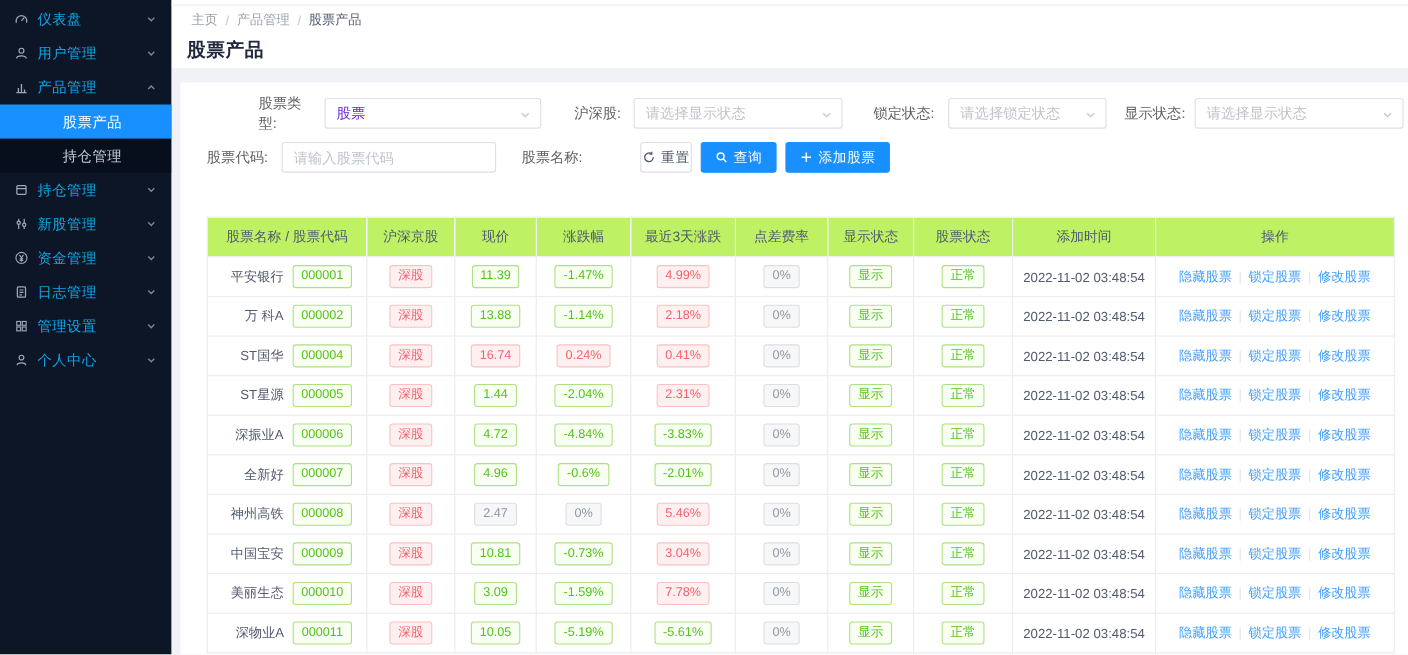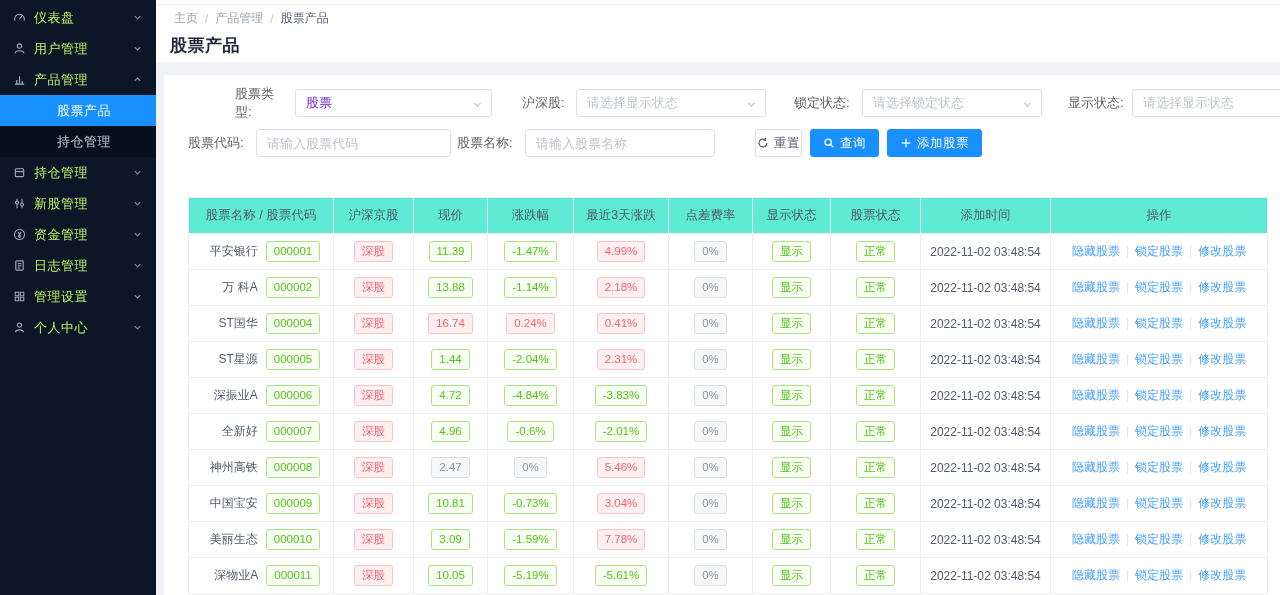--- a/index.html
+++ b/index.html
@@ -2,21 +2,21 @@
 <html><head>
 <meta charset="utf-8">
 <style>
   * { box-sizing: border-box; margin: 0; padding: 0; }
   html,body { width:1280px; height:595px; overflow:hidden; }
   body { font-family:"Liberation Sans","DejaVu Sans",sans-serif; background:#f0f2f5; font-size:13px; }
   .app { display:flex; width:1280px; height:595px; }
 
   
   .sidebar { width:156px; flex:0 0 156px; background:#0c1626; padding-top:2px; overflow:hidden; }
-  .side-item { height:31px; display:flex; align-items:center; padding:0 12px 0 13px; color:#bef264; font-size:13px; cursor:pointer;font-family:Liberation Mono, monospace; }
+  .side-item { height:31px; display:flex; align-items:center; padding:0 12px 0 13px; color:#0ea5e9; font-size:13px; cursor:pointer;font-family:Liberation Mono, monospace; }
   .side-item .icon { width:14px; height:14px; margin-right:7px; color:#9daab8; flex:0 0 14px; display:flex; align-items:center; }
   .side-item .icon svg { width:13px; height:13px; }
   .side-item .label { flex:1; letter-spacing:.5px; }
   .chev { width:12px; height:12px; color:#7a8696; display:flex; align-items:center; }
   .chev svg { width:11px; height:11px; }
   .submenu { background:#070f1d; }
   .sub-item { height:31px; display:flex; align-items:center; padding-left:57px; color:#c6cdd6; font-size:13px; cursor:pointer; letter-spacing:.5px; }
   .sub-item.active { background:#1890ff; color:#ffffff; }
 
   
@@ -41,37 +41,37 @@
   .selectbox .ph { color:#bfc4cc; }
   .selectbox .val { color:#6d28d9; }
   .selectbox .chevron { position:absolute; right:7px; top:8px; width:12px; height:12px; color:#c0c4cc; }
   .selectbox .chevron svg { width:11px; height:11px; }
   .tinput { height:28px; border:1px solid #dcdfe6; border-radius:3px; padding:0 10px; font-size:13px; color:#515a6e;
             font-family:"Liberation Sans","DejaVu Sans",sans-serif; outline:none; }
   .tinput::placeholder { color:#bfc4cc; }
 
   .w-lab1{ width:52px;margin-left:47px; } .w-sel1{ width:197px; margin-right:30px; }
   .w-lab2{ width:46px; } .w-sel2{ width:190px; margin-right:28px; }
-  .w-lab3{ width:60px; } .w-sel3{ width:180px; margin-right:26px; }
+  .w-lab3{ width:60px; } .w-sel3{ width:144px; margin-right:16px; }
   .w-lab4{ width:56px; } .w-sel4{ width:190px; }
-  .w-in1 { width:195px; margin-right:6px; }
+  .w-in1 { width:195px; margin-right:23px; }
   .w-in2 { width:190px; }
 
   .btns { display:flex; align-items:center; margin-left:40px; }
   .btn { height:28px; border-radius:3px; display:flex; align-items:center; font-size:12.5px; cursor:pointer; letter-spacing:.5px; }
   .btn svg { width:12px; height:12px; margin-right:5px; }
   .btn-reset { background:#fff; border:1px solid #dcdfe6; color:#515a6e; padding:0 1px; margin-right:8px; }
   .btn-primary { background:#1890ff; border:1px solid #1890ff; color:#fff; padding:0 12px; }
   .btn-search { margin-right:8px; }
 
   
   .stock-table { width:100%; border-collapse:collapse; table-layout:fixed; margin-top:40px; font-size:12px; color:#515a6e; }
   .stock-table th, .stock-table td { border:1px solid #e9ecf0; height:36px; text-align:center; padding:0 4px;
                                     overflow:hidden; white-space:nowrap; }
-  .stock-table th { background:#5eead4; font-weight:400; color:#515a6e; font-size:12.5px; }
+  .stock-table th { background:#bef264; font-weight:400; color:#515a6e; font-size:12.5px; }
   .name-cell { display:flex; align-items:center; justify-content:center; }
   .name-cell .sname { text-align:right; min-width:56px; margin-right:8px; color:#515a6e; }
   .tag { display:inline-block; padding:2px 7px; font-size:11.5px; line-height:1.25; border-radius:3px; }
   .tag-green { color:#52c41a; border:1px solid #aee084; background:#f9fff2; }
   .tag-red   { color:#f5626c; border:1px solid #fac2c2; background:#fef0f0; }
   .tag-gray  { color:#9097a3; border:1px solid #dcdee2; background:#f6f7f9; }
   .op-link { color:#409eff; cursor:pointer; }
   .op-sep { color:#e2e6ea; margin:0 6px; }
   .date-cell { color:#515a6e; }
 </style>
@@ -287,21 +287,20 @@
           </div>
         </div>
 
         <div class="filter-row">
           <div class="fg">
             <span class="flabel w-lab3">股票代码:</span>
             <input class="tinput w-in1" type="text" placeholder="请输入股票代码" style="">
           </div>
           <div class="fg">
             <span class="flabel w-lab3">股票名称:</span>
-            <input class="tinput w-in2" type="text" placeholder="请输入股票名称" style="">
           </div>
           <div class="btns">
             <button class="btn btn-reset">
               <svg viewBox="0 0 14 14" fill="none" stroke="currentColor" stroke-width="1.4">
                   <path d="M11.6 7 A4.6 4.6 0 1 1 9.9 3.4"></path>
                   <polyline points="9.9,1 9.9,3.6 7.3,3.6"></polyline>
                 </svg>
               <span>重置</span>
             </button>
             <button class="btn btn-primary btn-search">

